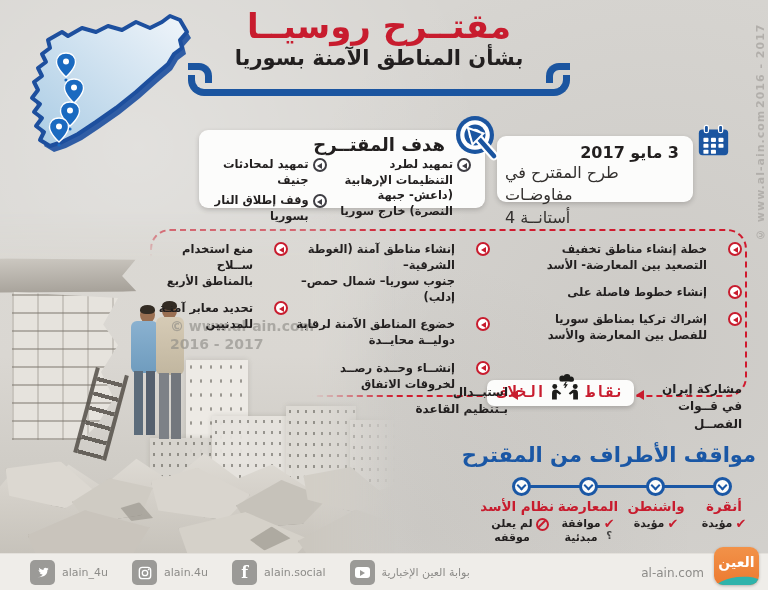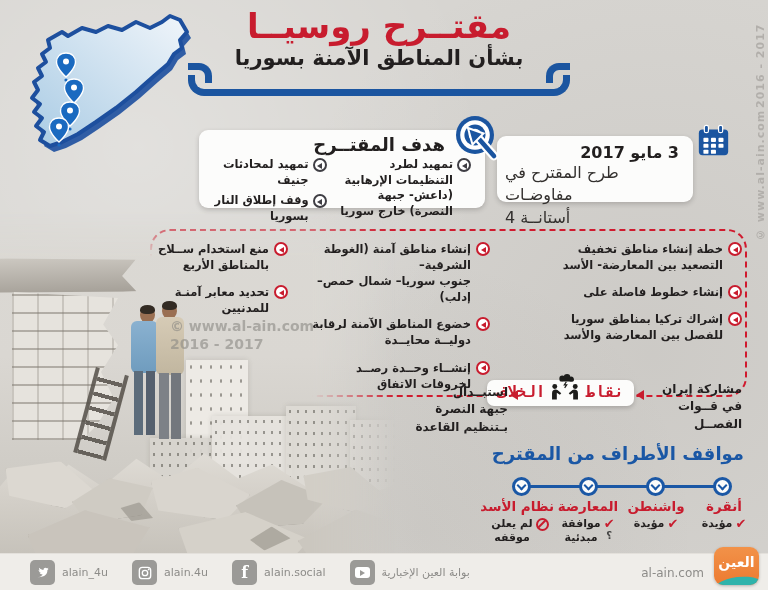--- a/index.html
+++ b/index.html
@@ -56,40 +56,40 @@
                 border-top:3.4px solid transparent; border-bottom:3.4px solid transparent; border-right:5.4px solid currentColor; }
 
   
   .clauses-border { position:absolute; left:150px; top:229px; width:597px; height:168px;
                     border:2px dashed #d01a2e; border-radius:20px; z-index:1; }
   .clauses-label { position:absolute; right:22px; top:207px; z-index:7; background:#fcfcfb; border-radius:8px;
                    padding:3px 16px 5px; box-shadow:0 2px 4px rgba(40,38,35,.22);
                    color:#c81c2e; font-size:18px; font-weight:bold; }
   .clauses { position:absolute; right:26px; top:241px; width:592px; z-index:6; display:flex; }
   .cl-col1 { width:252px; } .cl-col2 { width:202px; } .cl-col3 { width:138px; }
-  .cl-item { display:flex; gap:5px; margin-bottom:11px; color:#c81c2e; }
+  .cl-item { display:flex; gap:21px; margin-bottom:11px; color:#c81c2e; }
   .cl-text { font-size:11.5px; font-weight:bold; color:#221f1f; line-height:1.4; text-align:right; }
 
   
   .dispute-right { position:absolute; right:26px; top:381px; width:102px; text-align:right;
                    font-size:12px; font-weight:bold; color:#221f1f; line-height:1.45; z-index:6; }
   .dispute-left { position:absolute; right:260px; top:384px; width:112px; text-align:right;
                   font-size:12px; font-weight:bold; color:#221f1f; line-height:1.45; z-index:6; }
   .dispute-box { position:absolute; right:134px; top:380px; z-index:6; background:#fcfcfb; border-radius:7px;
                  padding:2px 10px 4px; box-shadow:0 2px 4px rgba(40,38,35,.22);
                  display:flex; align-items:center; gap:5px; overflow:visible; }
   .dispute-word { color:#c81c2e; font-size:16px; font-weight:bold;font-family:Liberation Mono, monospace; }
   .dispute-svg { width:30px; height:27px; margin-top:-12px; }
   .tri-left { position:absolute; width:0; height:0; z-index:6;
               border-top:5px solid transparent; border-bottom:5px solid transparent; border-left:none; border-right:8px solid #c81c2e; }
   .tri-a { right:124px; top:390px; }
   .tri-b { right:250px; top:390px; }
 
   
-  .pos-title { position:absolute; right:24px; top:443px; font-size:18px; font-weight:bold; color:#1a57a5; z-index:6; }
+  .pos-title { position:absolute; right:12px; top:443px; font-size:21px; font-weight:bold; color:#1a57a5; z-index:6; }
   .timeline { position:absolute; right:36px; top:477px; width:220px; height:20px; z-index:6; }
   .tl-line { position:absolute; top:8px; right:8px; left:8px; height:3px; background:#1a57a5; border-radius:2px; }
   .tl-nodes { position:relative; display:flex; justify-content:space-between; }
   .node { width:19px; height:19px; background:#fbfbfa; border:3px solid #1a57a5; border-radius:50%;
           display:flex; align-items:center; justify-content:center; }
   .node-chev { width:7px; height:7px; border-left:2.4px solid #1a57a5; border-bottom:2.4px solid #1a57a5;
                transform:rotate(-45deg); margin-top:-3px; }
   .parties { position:absolute; right:10px; top:499px; width:272px; display:flex; z-index:6; }
   .party { width:68px; text-align:center; }
   .party-name { color:#c81c2e; font-weight:bold; font-size:13.5px; white-space:nowrap; line-height:1.15; }
@@ -338,21 +338,20 @@
           <circle cx="37" cy="19" r="3.6"></circle>
           <path d="M41,38 v-9 q0,-5.5 -5.5,-5.5 l-2.5,0.5 -5.5,5 2,2.2 4.5,-3.2 v10 z"></path>
         </g>
       </svg>
     </span>
     <span class="dispute-word">الخلاف</span>
   </div>
   <div class="tri-left tri-b"></div>
   <div class="dispute-left">
     <div>استبــدال</div>
-    <div>جبهة النصرة</div>
     <div>بـتنظيم القاعدة</div>
   </div>
 
   <div class="pos-title">مواقف الأطراف من المقترح</div>
   <div class="timeline">
     <div class="tl-line"></div>
     <div class="tl-nodes">
       <div class="node">
           <div class="node-chev"></div>
         </div>

